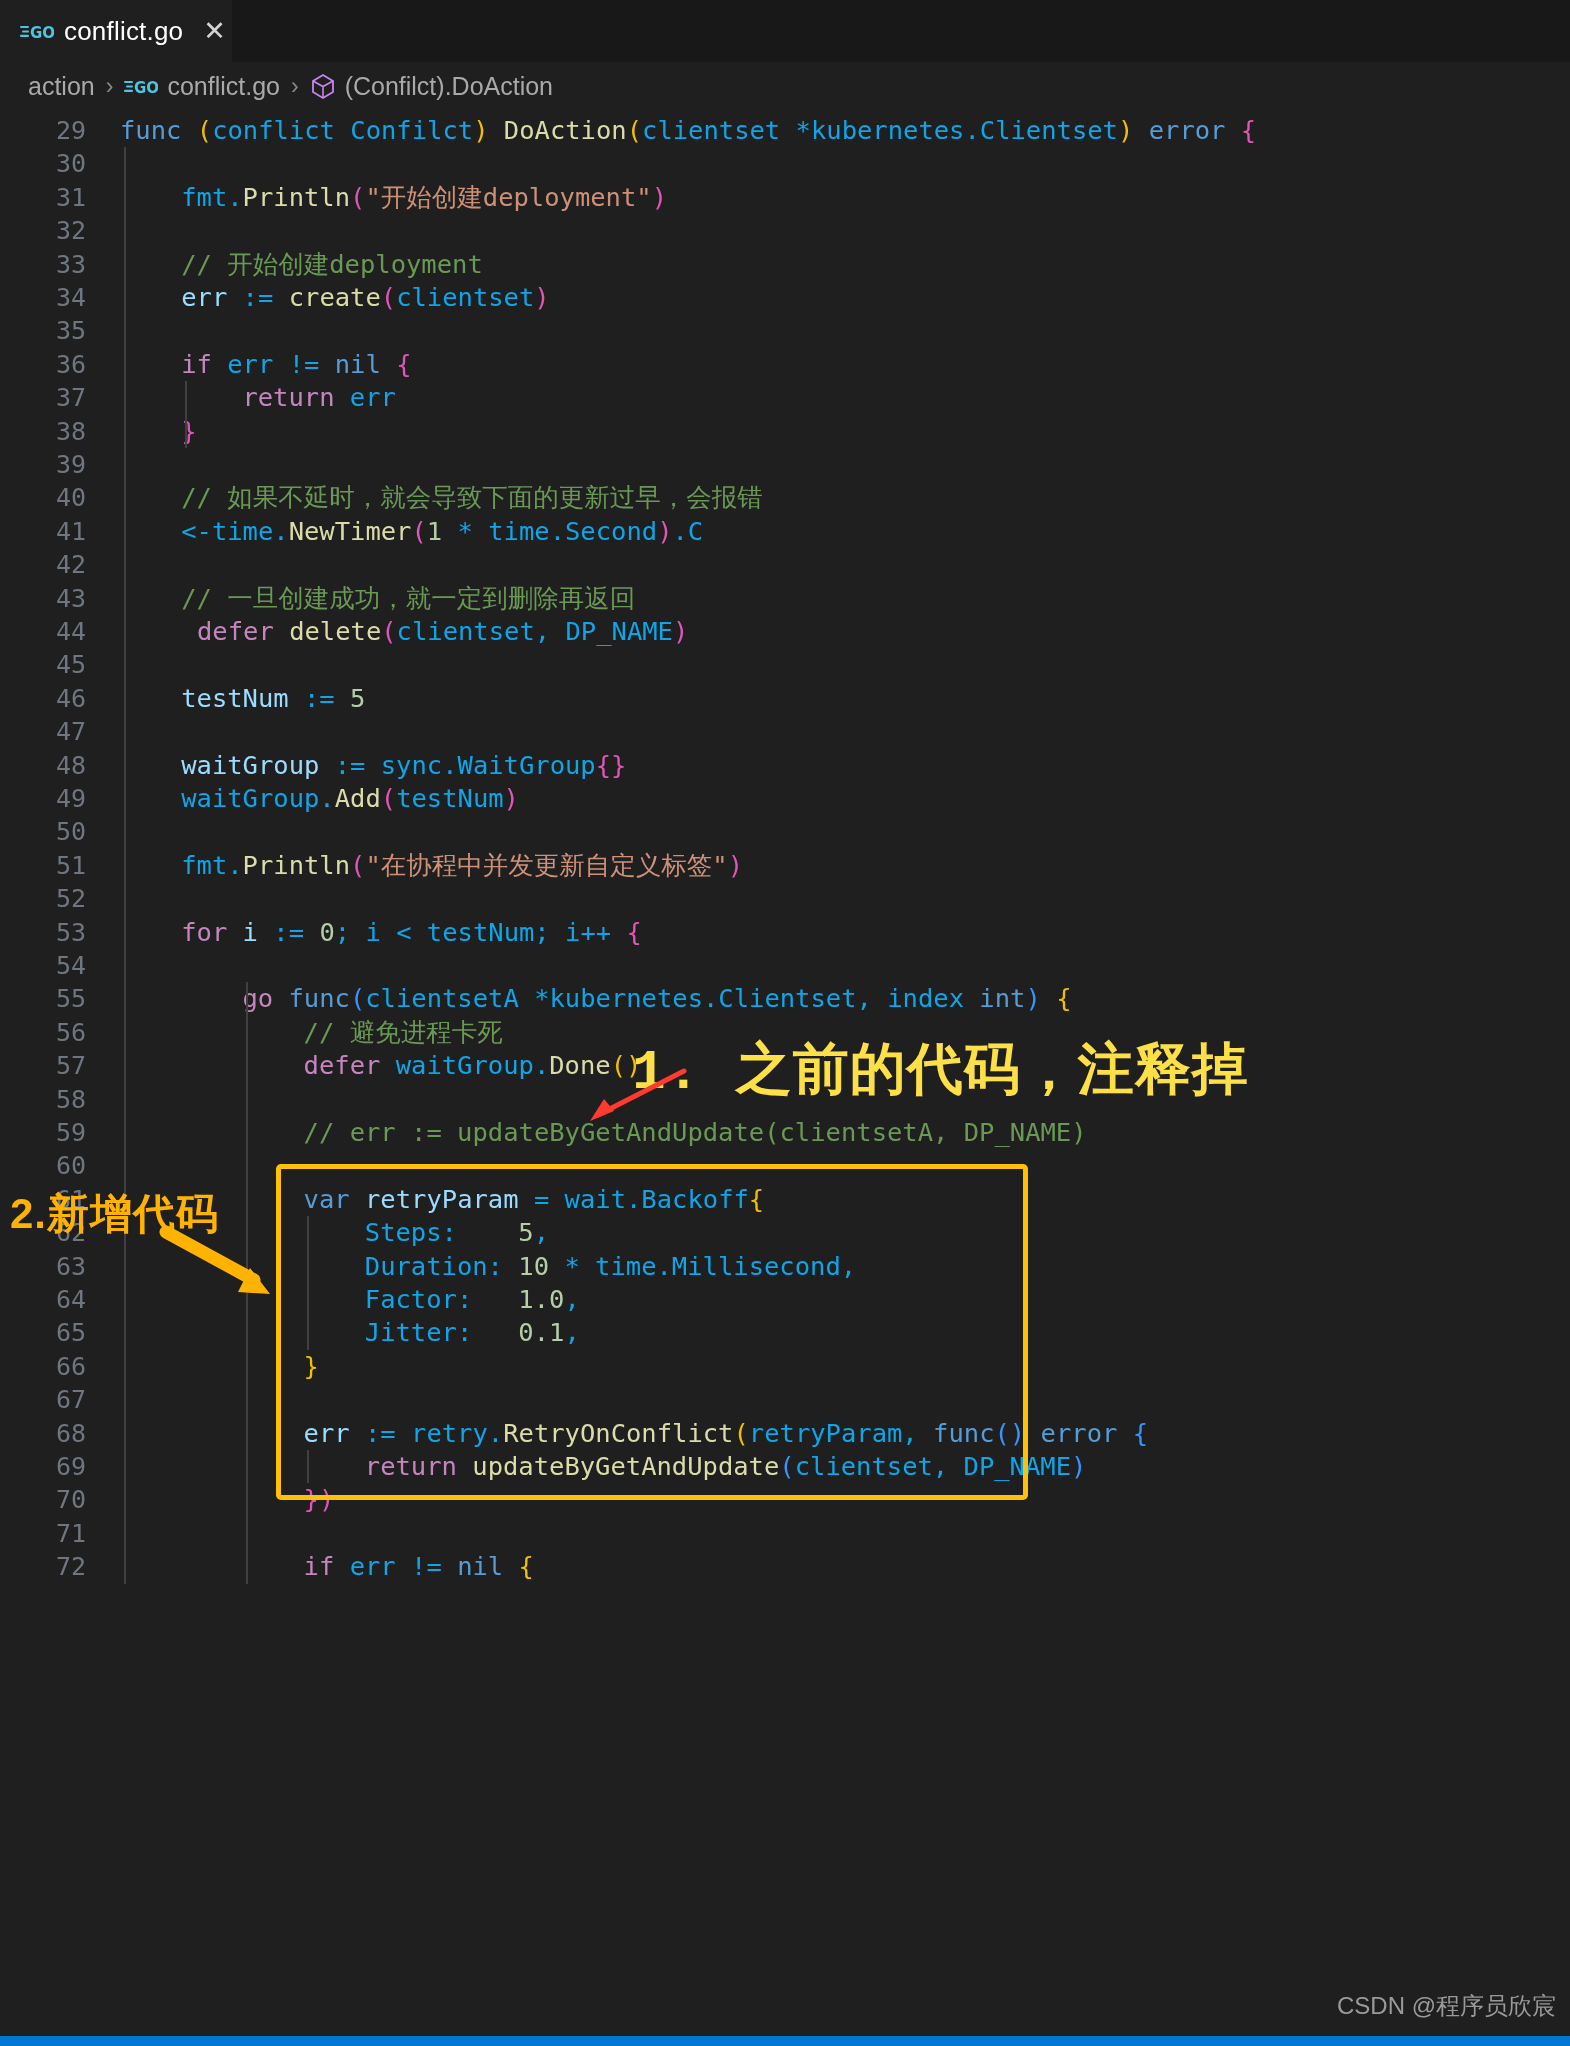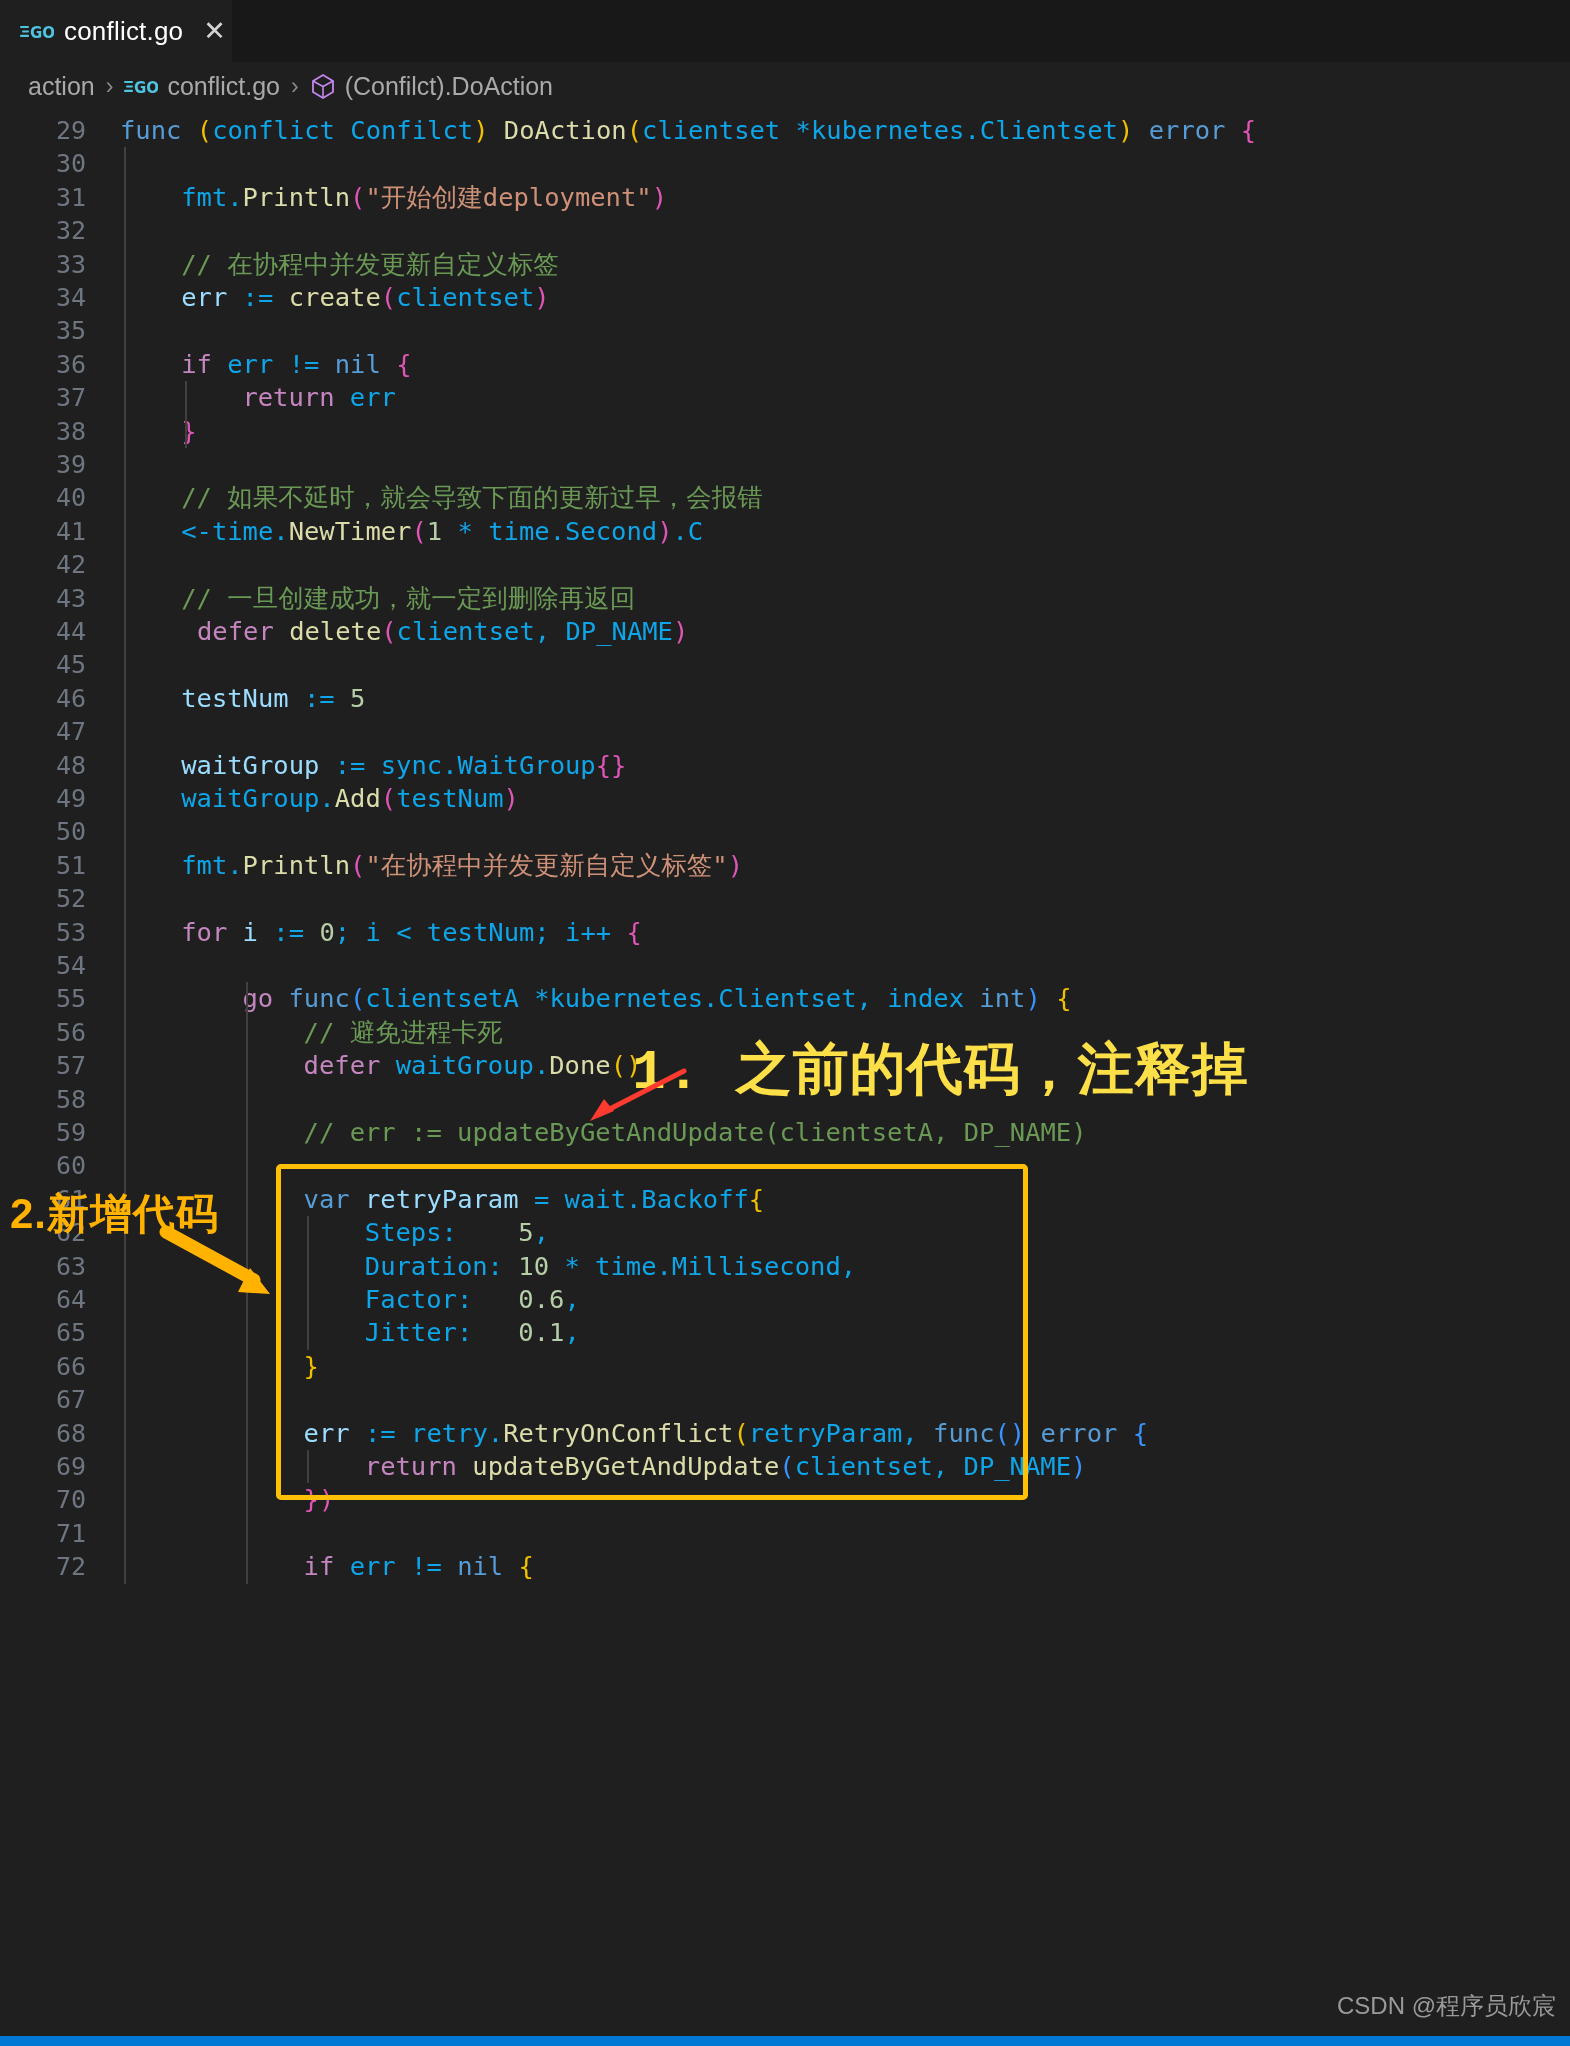--- a/index.html
+++ b/index.html
@@ -178,21 +178,21 @@
         <div class="ln" style="top: 1340px;">69</div>
         <div class="ln" style="top: 1373.4px;">70</div>
         <div class="ln" style="top: 1406.8px;">71</div>
         <div class="ln" style="top: 1440.2px;">72</div>
       </div>
     <div class="codearea" id="codearea">
         <div class="cl" style="top: 4px; left: 120px;"><span class="kw2">func</span><span class="pl"> </span><span class="b2">(</span><span class="pl">conflict Confilct</span><span class="b2">)</span><span class="pl"> </span><span class="fn">DoAction</span><span class="b2">(</span><span class="pl">clientset *kubernetes.Clientset</span><span class="b2">)</span><span class="pl"> </span><span class="kw2">error</span><span class="pl"> </span><span class="b1">{</span></div>
         <div class="cl" style="top: 37.4px; left: 120px;"></div>
         <div class="cl" style="top: 70.8px; left: 181.2px;"><span class="pl">fmt.</span><span class="fn">Println</span><span class="b1">(</span><span class="str">"开始创建deployment"</span><span class="b1">)</span></div>
         <div class="cl" style="top: 104.2px; left: 120px;"></div>
-        <div class="cl" style="top: 137.6px; left: 181.2px;"><span class="cmt">// 在协程中并发更新自定义标签</span></div>
+        <div class="cl" style="top: 137.6px; left: 181.2px;"><span class="cmt">// 开始创建deployment</span></div>
         <div class="cl" style="top: 171px; left: 181.2px;"><span class="var">err</span><span class="pl"> := </span><span class="fn">create</span><span class="b1">(</span><span class="pl">clientset</span><span class="b1">)</span></div>
         <div class="cl" style="top: 204.4px; left: 120px;"></div>
         <div class="cl" style="top: 237.8px; left: 181.2px;"><span class="kw">if</span><span class="pl"> err != </span><span class="kw2">nil</span><span class="pl"> </span><span class="b1">{</span></div>
         <div class="cl" style="top: 271.2px; left: 242.4px;"><span class="kw">return</span><span class="pl"> err</span></div>
         <div class="cl" style="top: 304.6px; left: 181.2px;"><span class="b1">}</span></div>
         <div class="cl" style="top: 338px; left: 120px;"></div>
         <div class="cl" style="top: 371.4px; left: 181.2px;"><span class="cmt">// 如果不延时，就会导致下面的更新过早，会报错</span></div>
         <div class="cl" style="top: 404.8px; left: 181.2px;"><span class="pl">&lt;-time.</span><span class="fn">NewTimer</span><span class="b1">(</span><span class="num">1</span><span class="pl"> * time.Second</span><span class="b1">)</span><span class="pl">.C</span></div>
         <div class="cl" style="top: 438.2px; left: 120px;"></div>
         <div class="cl" style="top: 471.6px; left: 181.2px;"><span class="cmt">// 一旦创建成功，就一定到删除再返回</span></div>
@@ -209,21 +209,21 @@
         <div class="cl" style="top: 839px; left: 120px;"></div>
         <div class="cl" style="top: 872.4px; left: 242.4px;"><span class="kw">go</span><span class="pl"> </span><span class="kw2">func</span><span class="b3">(</span><span class="pl">clientsetA *kubernetes.Clientset, index </span><span class="kw2">int</span><span class="b3">)</span><span class="pl"> </span><span class="b2">{</span></div>
         <div class="cl" style="top: 905.8px; left: 303.6px;"><span class="cmt">// 避免进程卡死</span></div>
         <div class="cl" style="top: 939.2px; left: 303.6px;"><span class="kw">defer</span><span class="pl"> waitGroup.</span><span class="fn">Done</span><span class="b2">(</span><span class="b2">)</span></div>
         <div class="cl" style="top: 972.6px; left: 120px;"></div>
         <div class="cl" style="top: 1006px; left: 303.6px;"><span class="cmt">// err := updateByGetAndUpdate(clientsetA, DP_NAME)</span></div>
         <div class="cl" style="top: 1039.4px; left: 120px;"></div>
         <div class="cl" style="top: 1072.8px; left: 303.6px;"><span class="kw2">var</span><span class="pl"> </span><span class="var">retryParam</span><span class="pl"> = wait.Backoff</span><span class="b2">{</span></div>
         <div class="cl" style="top: 1106.2px; left: 364.8px;"><span class="pl">Steps:    </span><span class="num">5</span><span class="pl">,</span></div>
         <div class="cl" style="top: 1139.6px; left: 364.8px;"><span class="pl">Duration: </span><span class="num">10</span><span class="pl"> * time.Millisecond,</span></div>
-        <div class="cl" style="top: 1173px; left: 364.8px;"><span class="pl">Factor:   </span><span class="num">0.6</span><span class="pl">,</span></div>
+        <div class="cl" style="top: 1173px; left: 364.8px;"><span class="pl">Factor:   </span><span class="num">1.0</span><span class="pl">,</span></div>
         <div class="cl" style="top: 1206.4px; left: 364.8px;"><span class="pl">Jitter:   </span><span class="num">0.1</span><span class="pl">,</span></div>
         <div class="cl" style="top: 1239.8px; left: 303.6px;"><span class="b2">}</span></div>
         <div class="cl" style="top: 1273.2px; left: 120px;"></div>
         <div class="cl" style="top: 1306.6px; left: 303.6px;"><span class="var">err</span><span class="pl"> := retry.</span><span class="fn">RetryOnConflict</span><span class="b2">(</span><span class="pl">retryParam, </span><span class="kw2">func</span><span class="b3">()</span><span class="pl"> </span><span class="kw2">error</span><span class="pl"> </span><span class="b3">{</span></div>
         <div class="cl" style="top: 1340px; left: 364.8px;"><span class="kw">return</span><span class="pl"> </span><span class="fn">updateByGetAndUpdate</span><span class="b3">(</span><span class="pl">clientset, DP_NAME</span><span class="b3">)</span></div>
         <div class="cl" style="top: 1373.4px; left: 303.6px;"><span class="b1">})</span></div>
         <div class="cl" style="top: 1406.8px; left: 120px;"></div>
         <div class="cl" style="top: 1440.2px; left: 303.6px;"><span class="kw">if</span><span class="pl"> err != </span><span class="kw2">nil</span><span class="pl"> </span><span class="b2">{</span></div>
         <div class="guide" style="left: 123.825px; top: 37.4px; height: 1436.2px;"></div>
         <div class="guide" style="left: 185.025px; top: 271.2px; height: 66.8px;"></div>

